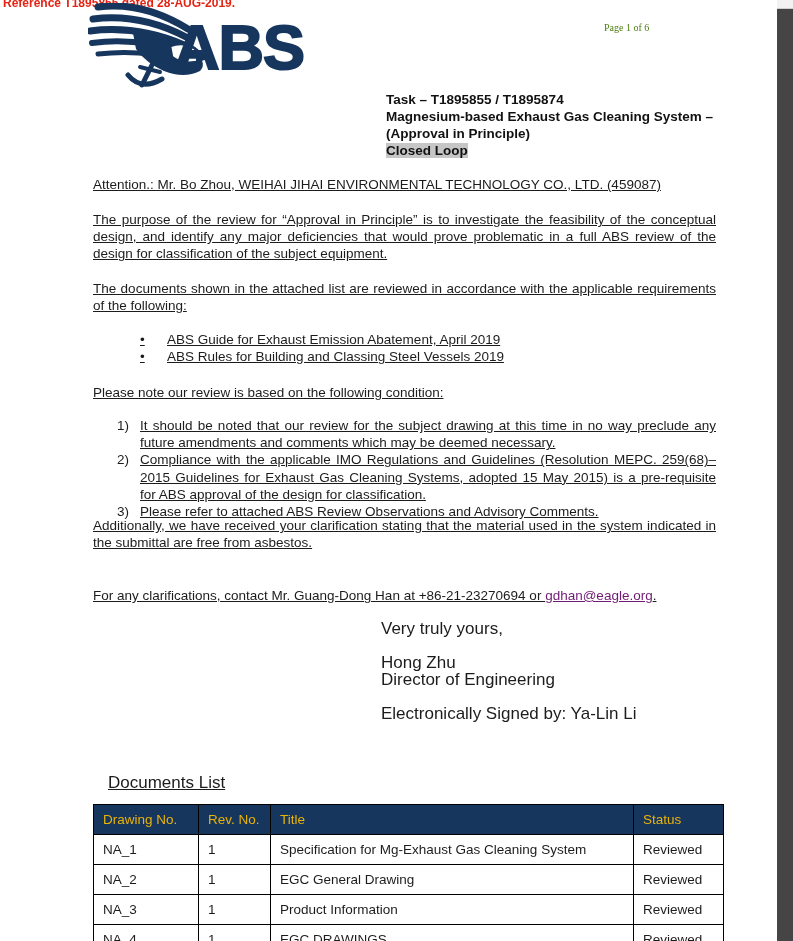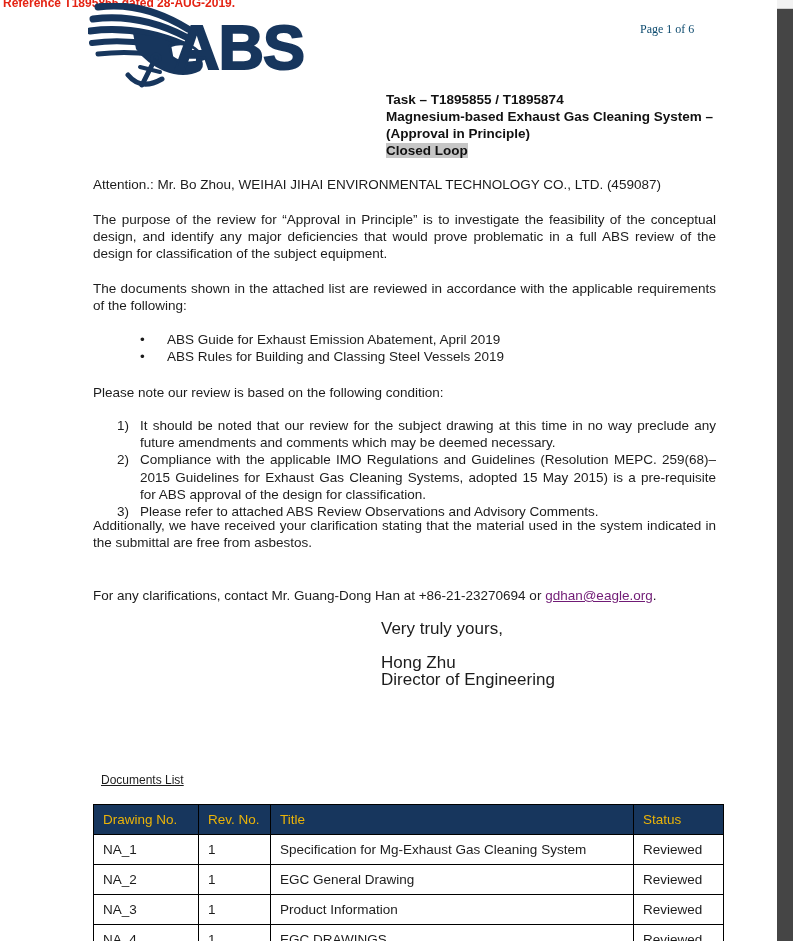--- a/index.html
+++ b/index.html
@@ -14,41 +14,41 @@
 
   
   .ref-line { position:absolute; top:-4px; left:3px; font-size:12px; font-weight:600; color:#e42313; white-space:nowrap; }
 
   
   .logo { position:absolute; top:3px; left:88px; width:230px; height:88px; }
   .logo svg { position:absolute; left:0; top:0; }
   .logo-text { position:absolute; left:86px; top:8px; font-size:63px; font-weight:bold; letter-spacing:-1px;
                color:#17365d; -webkit-text-stroke:2px #17365d; }
 
-  .page-num { position:absolute; top:22px; left:640px; font-family:"Liberation Serif","DejaVu Serif",serif; font-size:12px; color:#0c4a6e; }
+  .page-num { position:absolute; top:22px; left:604px; font-family:"Liberation Serif","DejaVu Serif",serif; font-size:10px; color:#4d7c0f; }
 
   
   .task-block { position:absolute; top:91px; left:347px; font-size:13.5px; font-weight:bold; line-height:17px; color:#111;margin-left:39px; }
   .task-highlight { background:#c6c6c6; }
 
   
-  .tb { position:absolute; left:93px; width:623px; font-size:13.5px; line-height:17.2px; color:#1c1c1c; }
+  .tb { position:absolute; left:93px; width:623px; font-size:13.5px; line-height:17.2px; color:#1c1c1c;text-decoration:underline; }
   .just { text-align:justify; }
 
   .b-item { display:flex; }
   .b-dot { margin-left:47px; width:27px; flex:none; }
 
   .n-item { position:relative; padding-left:47px; text-align:justify; }
   .n-num { position:absolute; left:24px; }
 
   .email-link { color:#701a75; text-decoration:underline; cursor:pointer; }
 
   .sig { position:absolute; left:381px; font-size:17px; line-height:17.2px; }
 
-  .docs-heading { position:absolute; left:101px; top:773px; font-size:12px; text-decoration:underline; }
+  .docs-heading { position:absolute; left:108px; top:773px; font-size:17px; text-decoration:underline; }
 
   table.docs { position:absolute; left:93px; top:804px; border-collapse:collapse; table-layout:fixed; font-size:13.5px; }
   table.docs th, table.docs td { border:1.5px solid #000; padding:0 0 0 9px; height:30px; text-align:left; vertical-align:middle; font-weight:normal; overflow:hidden; white-space:nowrap; }
   table.docs th { background:#17365d; color:#eab308; }
   .c1 { width:105px; } .c2 { width:72px; } .c3 { width:363px; } .c4 { width:90px; }
 </style>
 </head>
 <body>
 
 <div class="page">
@@ -129,20 +129,21 @@
 
   <div class="tb" style="top:587px">
     <span>For any clarifications, contact Mr. Guang-Dong Han at +86-21-23270694 or </span><a class="email-link">gdhan@eagle.org</a><span>.</span>
   </div>
 
   <div class="sig" style="top:620px">Very truly yours,</div>
   <div class="sig" style="top:654px">
     <div>Hong Zhu</div>
     <div>Director of Engineering</div>
   </div>
+  <div class="sig" style="top:705px">Electronically Signed by: Ya-Lin Li</div>
 
   <div class="docs-heading">Documents List</div>
 
   <table class="docs">
     <colgroup>
         <col class="c1">
         <col class="c2">
         <col class="c3">
         <col class="c4">
       </colgroup>

